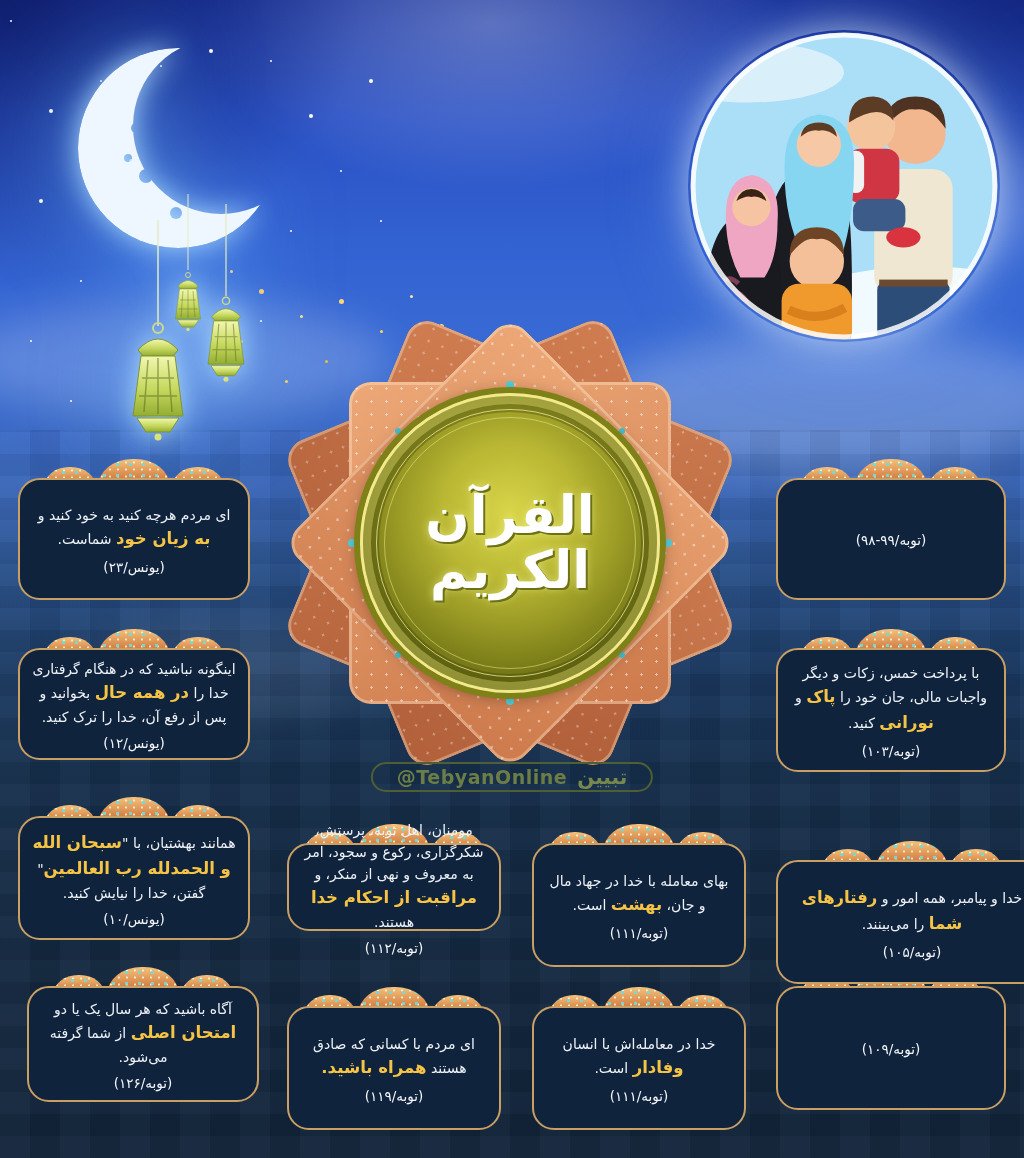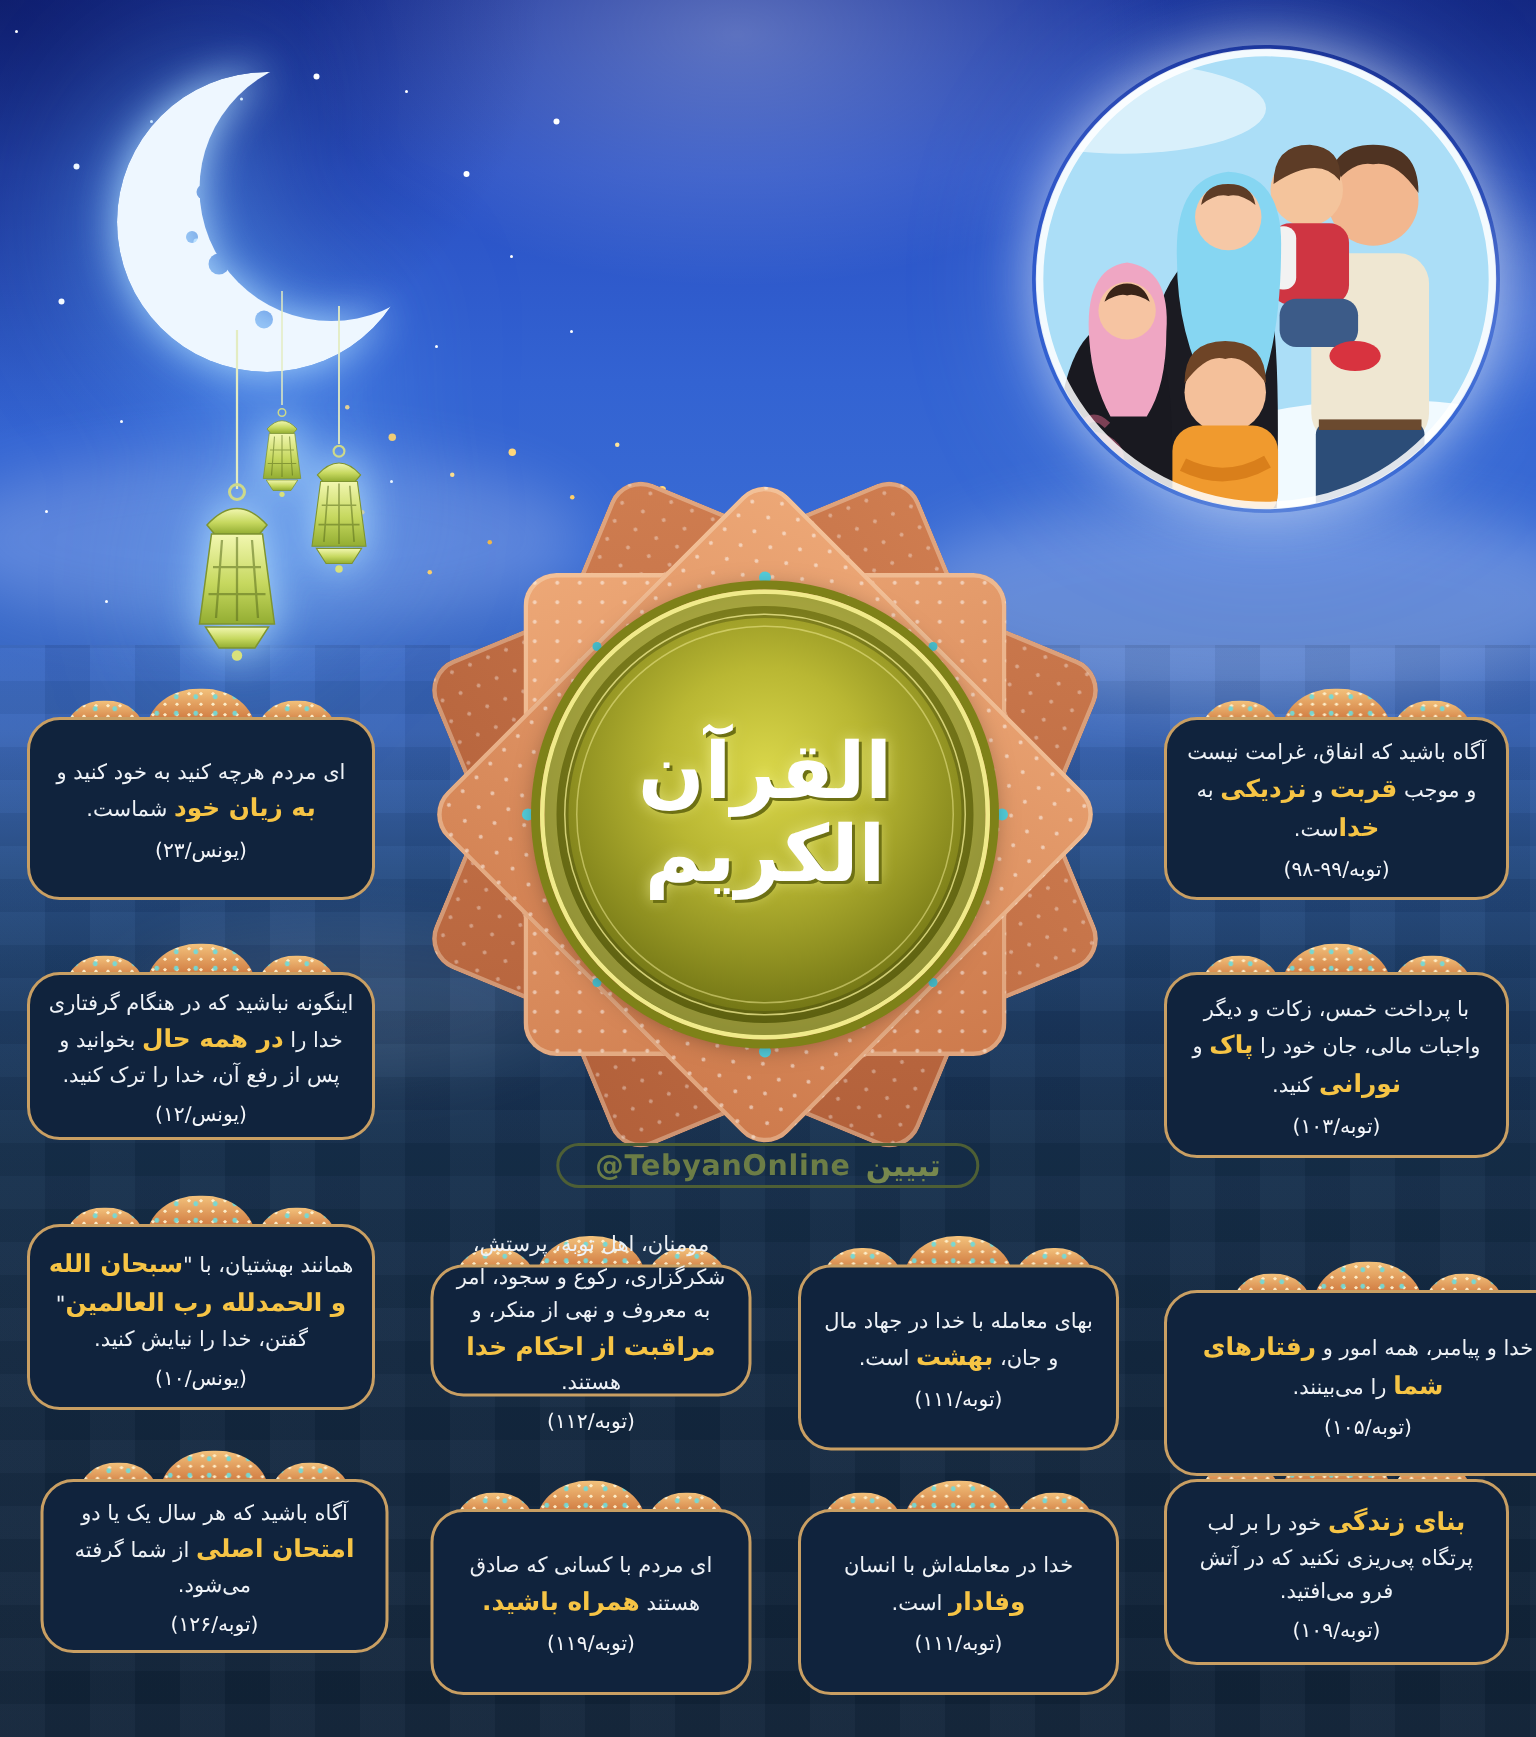--- a/index.html
+++ b/index.html
@@ -275,21 +275,20 @@
       </div>
   </div>
 
   <div class="qwrap pR1">
     <div class="crown">
         <i class="s"></i>
         <i class="c"></i>
         <i class="s"></i>
       </div>
     <div class="qbox">
-        <div class="q-text"><span>آگاه باشید که انفاق، غرامت نیست و موجب </span><span class="hl">قربت</span><span> و </span><span class="hl">نزدیکی</span><span> به </span><span class="hl">خدا</span><span>ست.</span></div>
         <div class="q-ref">(توبه/۹۹-۹۸)</div>
       </div>
   </div>
   <div class="qwrap pR2">
     <div class="crown">
         <i class="s"></i>
         <i class="c"></i>
         <i class="s"></i>
       </div>
     <div class="qbox">
@@ -308,21 +307,20 @@
         <div class="q-ref">(توبه/۱۰۵)</div>
       </div>
   </div>
   <div class="qwrap pR4">
     <div class="crown">
         <i class="s"></i>
         <i class="c"></i>
         <i class="s"></i>
       </div>
     <div class="qbox">
-        <div class="q-text"><span class="hl">بنای زندگی</span><span> خود را بر لب پرتگاه پی‌ریزی نکنید که در آتش فرو می‌افتید.</span></div>
         <div class="q-ref">(توبه/۱۰۹)</div>
       </div>
   </div>
 
   <div class="qwrap pM1">
     <div class="crown">
         <i class="s"></i>
         <i class="c"></i>
         <i class="s"></i>
       </div>

